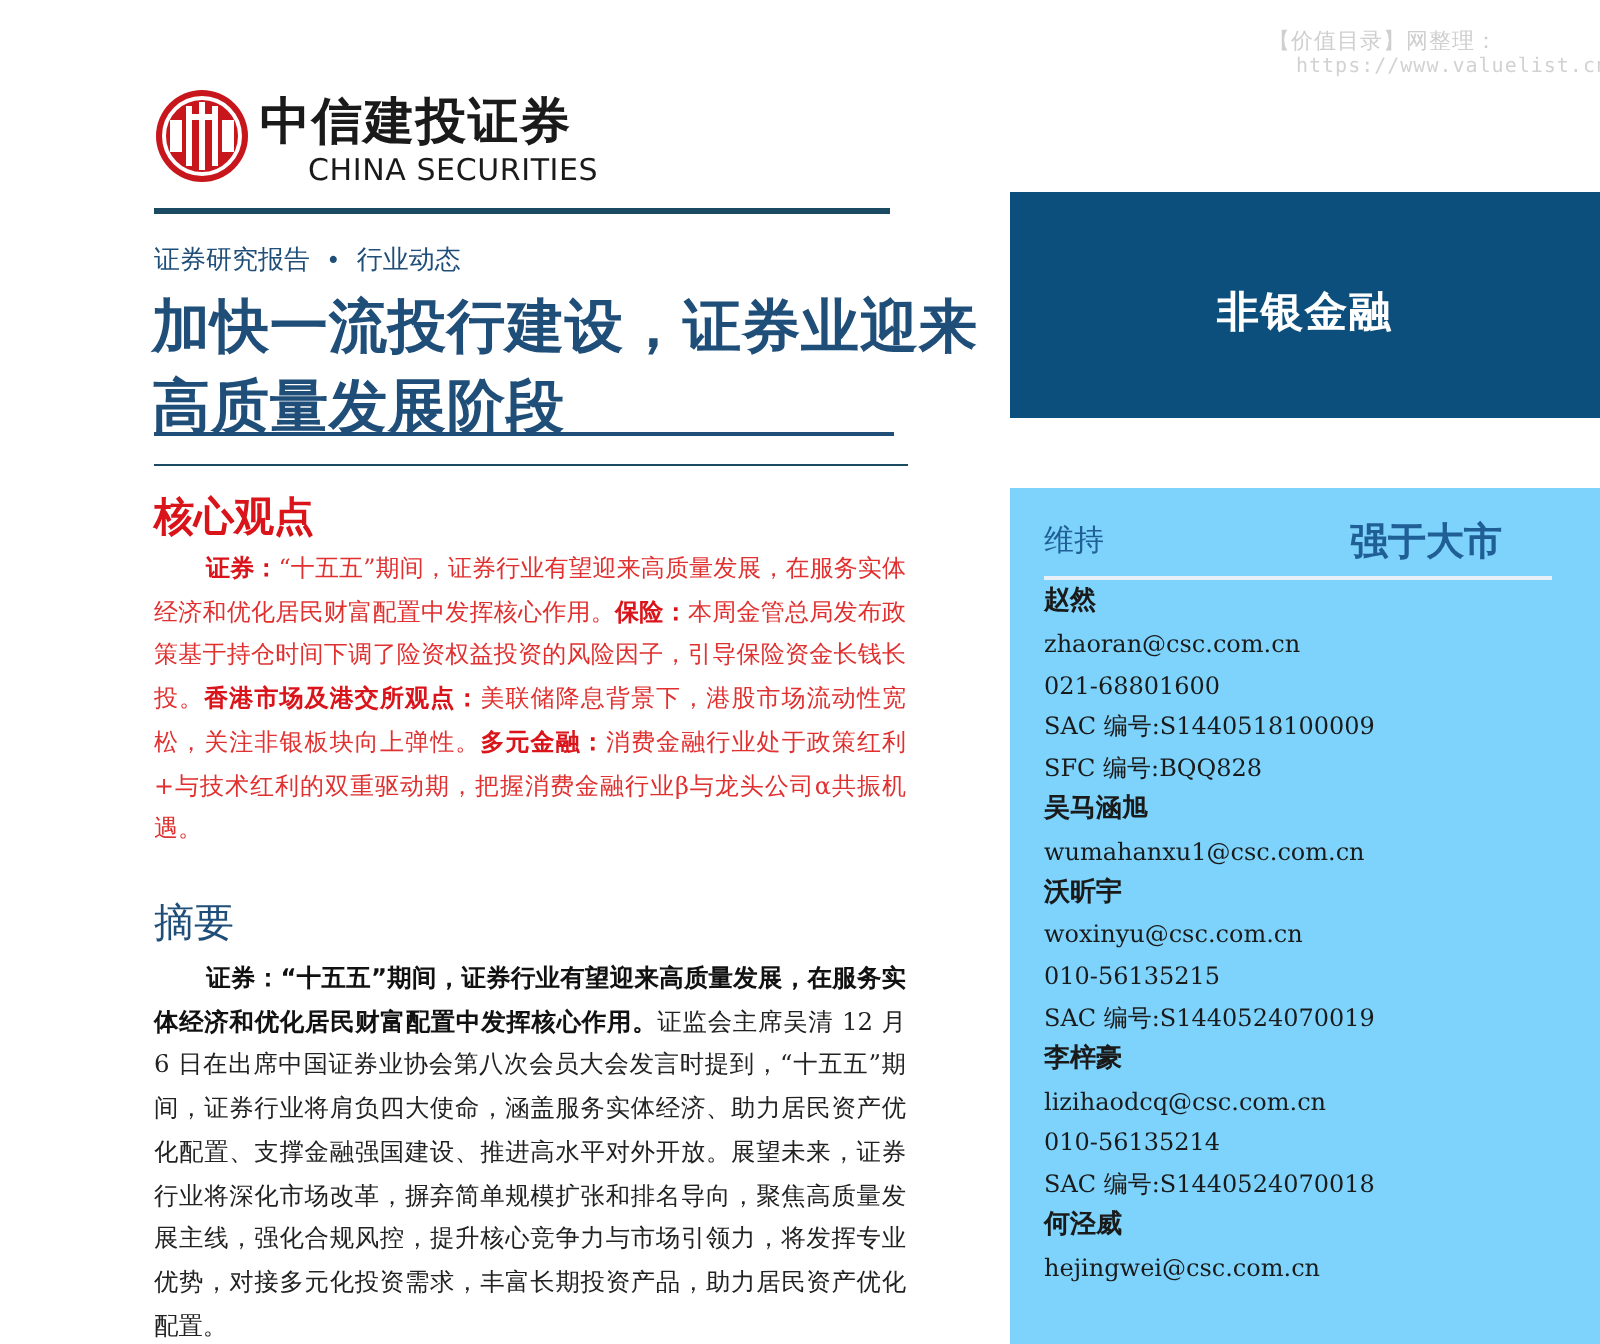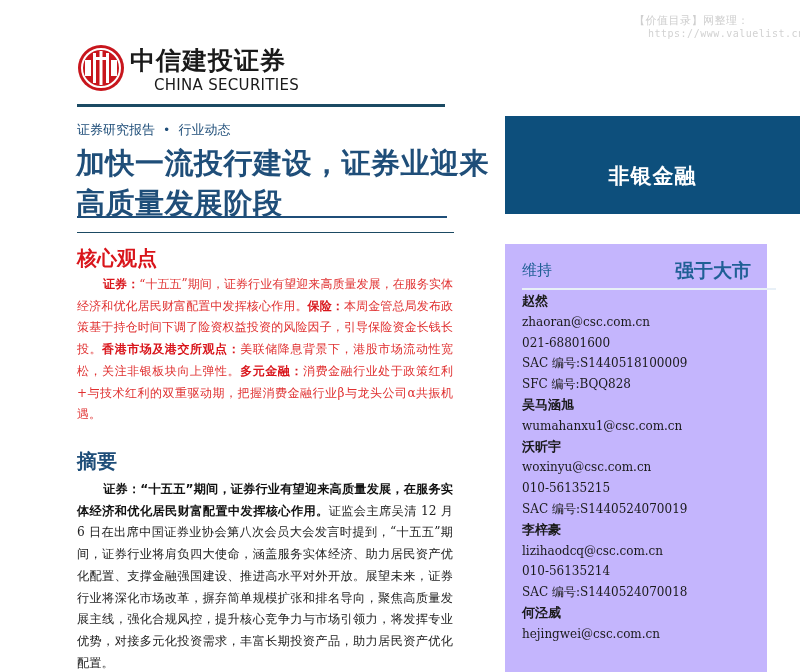--- a/index.html
+++ b/index.html
@@ -25,29 +25,29 @@
     .subtitle { left: 77px; top: 121px; font-size: 13px; color: #1f4e79; font-family: Liberation Mono, monospace; }
     .title1 { left: 76px; top: 144px; font-size: 29px; font-weight: bold; color: #1f4e79; font-family: "DejaVu Sans", sans-serif; letter-spacing: 0.5px; white-space: nowrap; }
     .title2 { left: 76px; top: 184px; font-size: 29px; font-weight: bold; color: #1f4e79; font-family: "DejaVu Sans", sans-serif; letter-spacing: 0.5px; white-space: nowrap; }
     .title-ul { left: 77px; top: 216px; width: 370px; height: 2px; background: #1f4e79; }
     .rule-mid { left: 77px; top: 232px; width: 377px; height: 1px; background: #1b4a63; }
 
     .h-core { left: 77px; top: 245px; font-size: 20px; font-weight: bold; color: #d9151b; font-family: "DejaVu Sans", sans-serif; }
     .core-body { left: 77px; top: 274px; width: 376px; font-size: 12px; line-height: 21.7px; color: #e03030; text-align: justify; }
     .core-body b { color: #d9151b; font-family: "DejaVu Sans", sans-serif; }
 
-    .h-summary { left: 77px; top: 448px; font-size: 20px; font-weight: bold; color: #1f4e79; font-family: "DejaVu Sans", sans-serif; }
+    .h-summary { left: 77px; top: 448px; font-size: 20px; font-weight: normal; color: #1f4e79; font-family: "DejaVu Sans", sans-serif; }
     .sum-body { left: 77px; top: 479px; width: 376px; font-size: 12.2px; line-height: 21.7px; color: #222222; text-align: justify; }
     .sum-body b { font-family: "DejaVu Sans", sans-serif; color: #111; }
 
     
-    .sector-box { left: 505px; top: 116px; width: 295px; height: 98px; background: #0d4f7c; }
+    .sector-box { left: 505px; top: 96px; width: 295px; height: 113px; background: #0d4f7c; }
     .sector-label { position: absolute; left: 0; right: 0; top: 46px; text-align: center; color: #ffffff; font-size: 21px; font-weight: bold; font-family: "DejaVu Sans", sans-serif; letter-spacing: 1px; }
 
-    .rating-box { left: 505px; top: 244px; width: 262px; height: 428px; background: #c4b5fd; }
+    .rating-box { left: 505px; top: 244px; width: 295px; height: 428px; background: #7dd3fc; }
     .rating-action { position: absolute; left: 17px; top: 17px; font-size: 15px; color: #1f5f95; font-family: "DejaVu Sans", sans-serif; }
     .rating-value { position: absolute; left: 170px; top: 14px; font-size: 19px; font-weight: bold; color: #1f5f95; font-family: "DejaVu Sans", sans-serif; }
     .rating-rule { position: absolute; left: 17px; top: 44px; width: 254px; height: 2px; background: #e8f0f7; }
 
     .analysts { position: absolute; left: 17px; top: 47px; }
     .an-line { height: 20.8px; line-height: 20.8px; font-size: 12px; color: #1a1a1a; white-space: nowrap; }
     .an-name { font-weight: bold; font-size: 13px; font-family: "DejaVu Sans", sans-serif; }
   </style>
 </head>
 <body>

